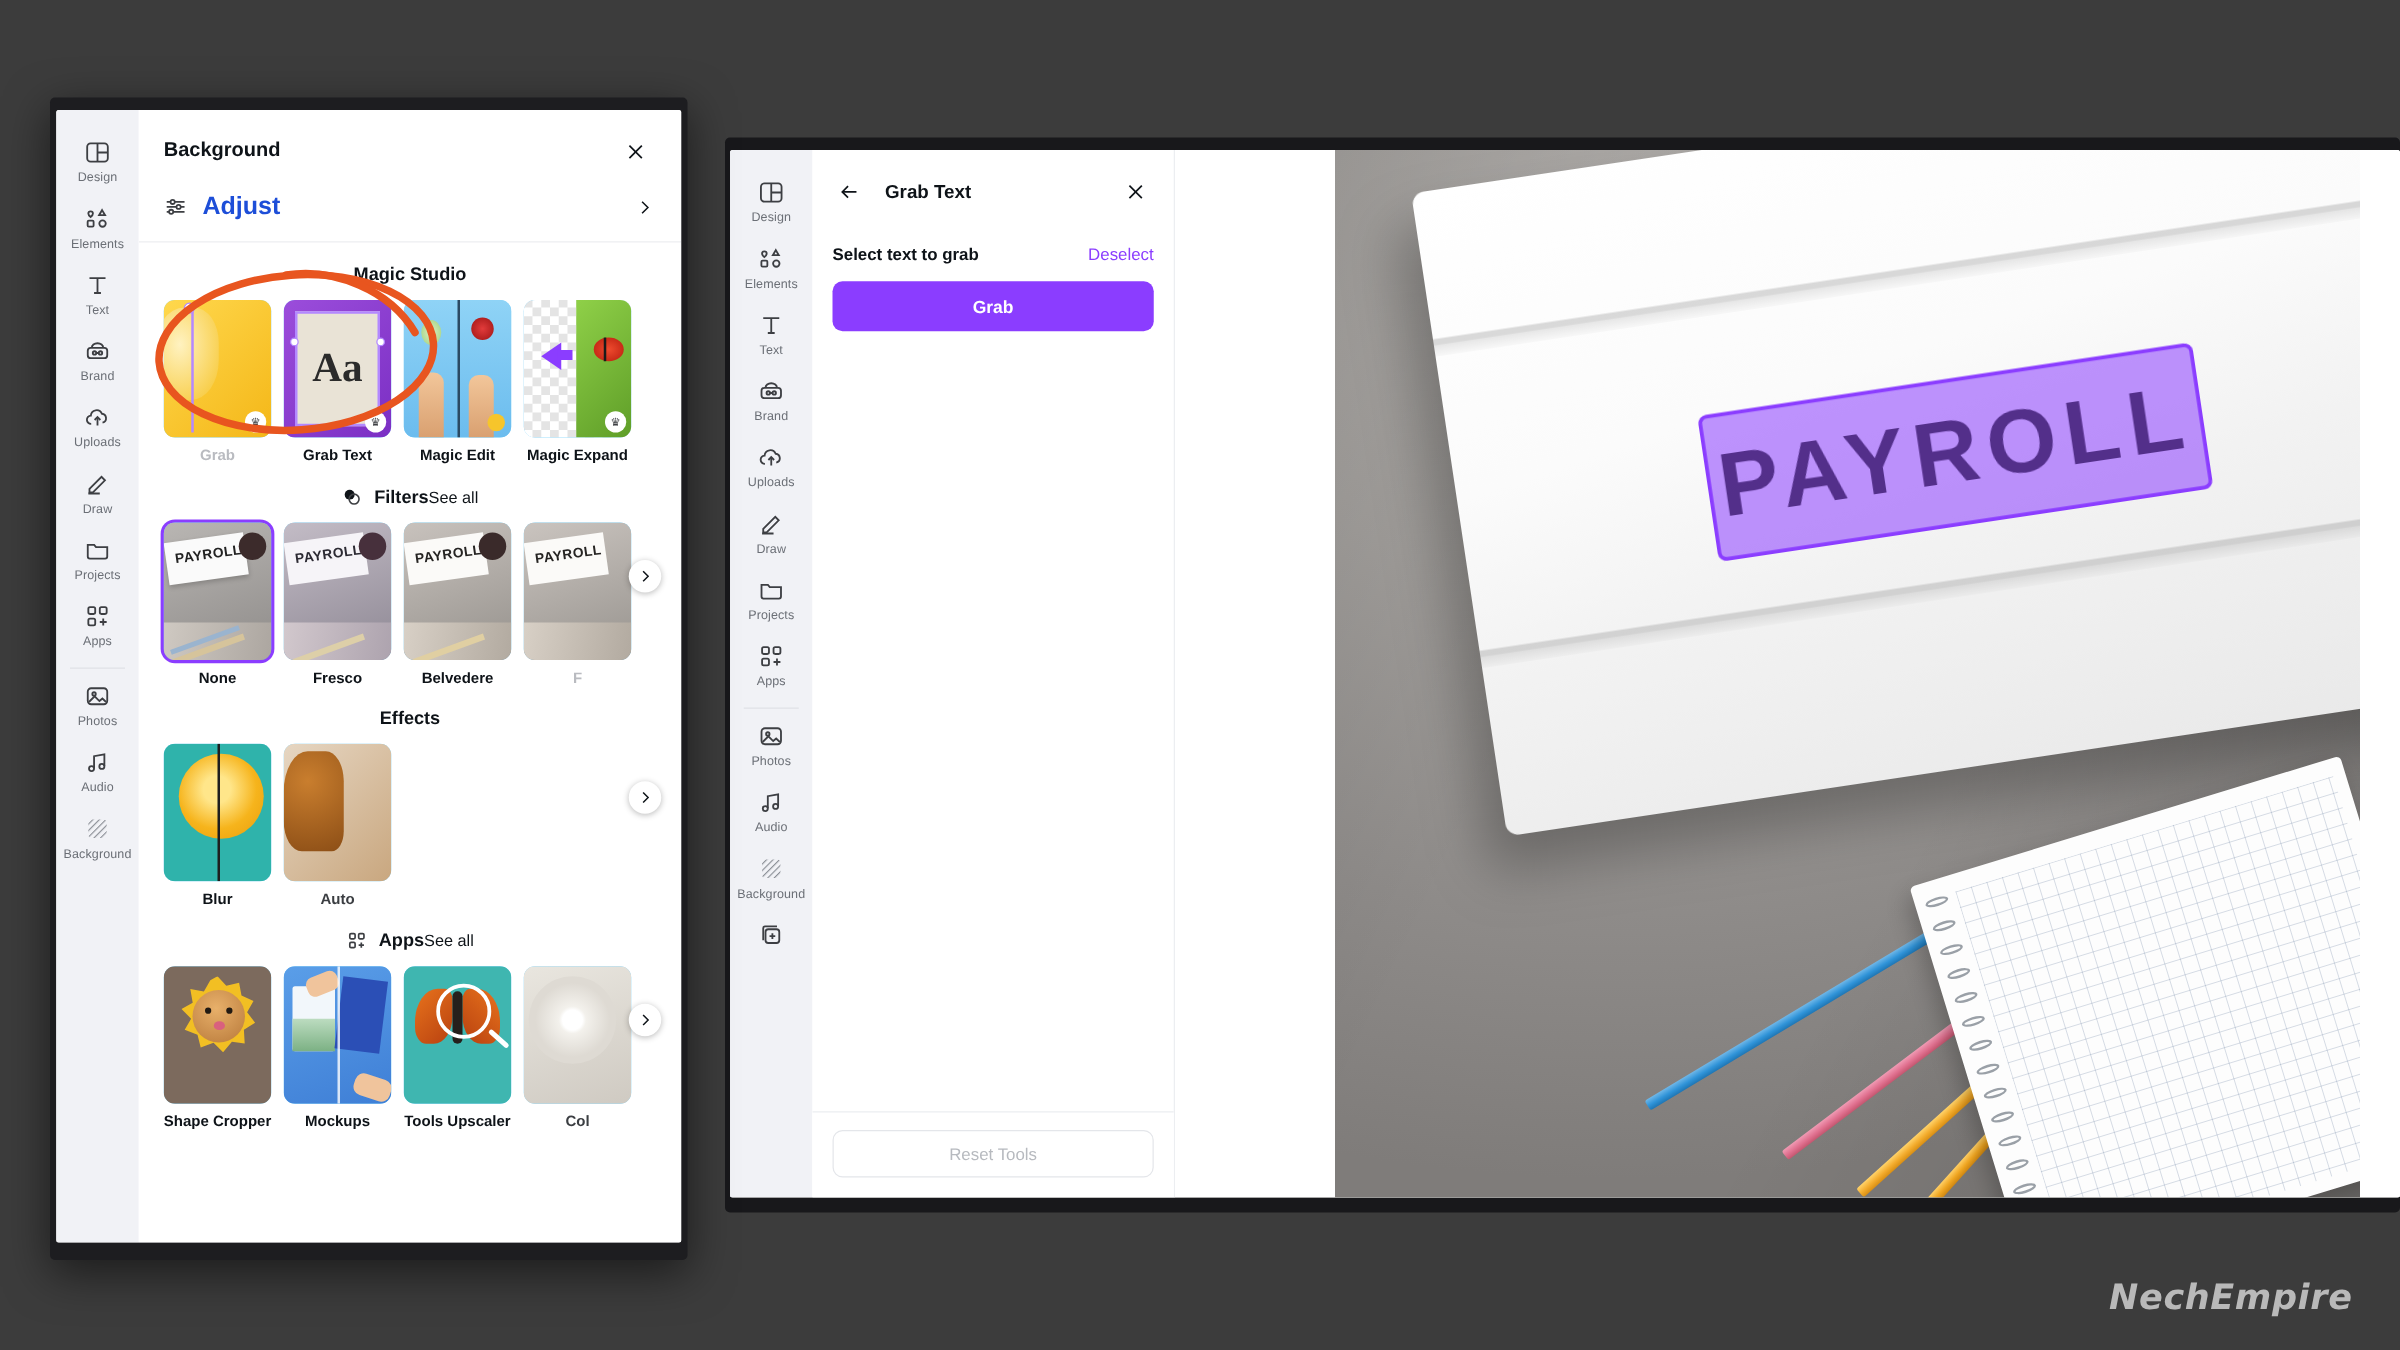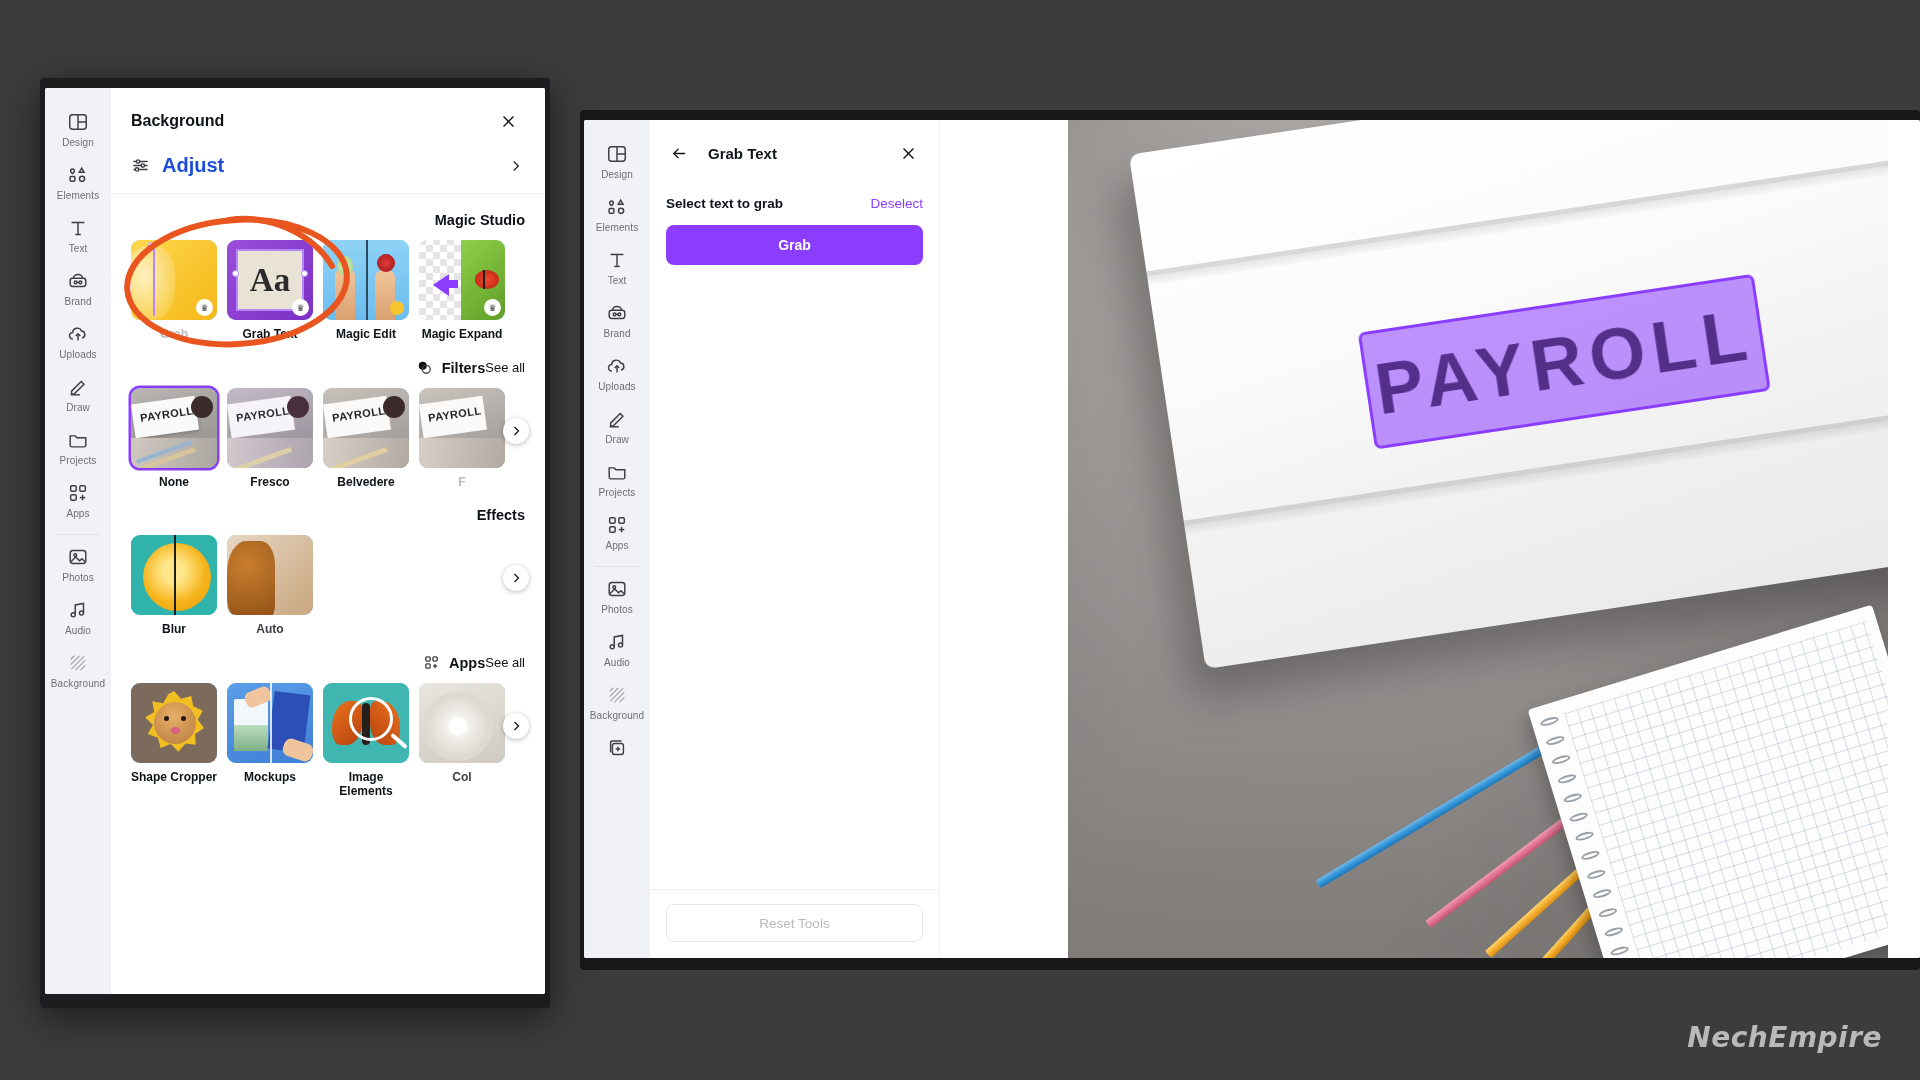--- a/index.html
+++ b/index.html
@@ -108,35 +108,35 @@
     border-bottom: 1px solid #edeef1;
     cursor: pointer;
   }
   .adjust-left { display: flex; align-items: center; gap: 12px; }
   .adjust-label { font-size: 20px; font-weight: bold; color: #1d4ed8; }
   .chev { color: #0e1318; }
   .chev svg { width: 14px; height: 14px; display: block; }
 
   .section { padding: 18px 20px 0 20px; }
   .section-head {
-    display: flex; align-items: center; justify-content: flex-end;
+    display: flex; align-items: center; justify-content: center;
     margin-bottom: 12px;
   }
   .section-head-left { display: flex; align-items: center; gap: 9px; }
   .section-title { font-size: 14.5px; font-weight: bold; color: #0e1318; }
   .see-all { font-size: 13px; color: #0e1318; cursor: pointer; }
 
   .thumb-row { display: flex; gap: 10px; position: relative; }
   .thumb {
     width: 86px;
     flex: 0 0 86px;
     cursor: pointer;
   }
   .thumb .tile {
-    width: 86px; height: 80px;
+    width: 86px; height: 110px;
     border-radius: 9px;
     overflow: hidden;
     position: relative;
     background: #7dd3fc;
   }
   .thumb .tlabel {
     margin-top: 7px;
     font-size: 12px;
     color: #0e1318;
     text-align: center;
@@ -956,21 +956,21 @@
 
           <div class="thumb">
             <div class="tile">
               <div class="art" style="background:#3fb6b0"></div>
               <div style="position:absolute;left:9px;top:18px;width:30px;height:44px;background:linear-gradient(135deg,#e8731c,#b84110);border-radius:60% 20% 50% 30%"></div>
               <div style="position:absolute;right:9px;top:18px;width:30px;height:44px;background:linear-gradient(225deg,#e8731c,#b84110);border-radius:20% 60% 30% 50%"></div>
               <div style="position:absolute;left:39px;top:20px;width:8px;height:42px;background:#25201c;border-radius:4px"></div>
               <div style="position:absolute;left:26px;top:14px;width:44px;height:44px;border:3px solid #fff;border-radius:50%"></div>
               <div style="position:absolute;left:66px;top:56px;width:20px;height:4px;background:#fff;transform:rotate(42deg);border-radius:2px"></div>
             </div>
-            <div class="tlabel">Image Elements</div>
+            <div class="tlabel">Tools Upscaler</div>
           </div>
 
           <div class="thumb">
             <div class="tile">
               <div class="art" style="background:linear-gradient(160deg,#e9e6df,#cfcac2)"></div>
               <div style="position:absolute;left:4px;top:8px;width:70px;height:70px;border-radius:50%;background:radial-gradient(circle at 50% 50%,#fff 16%,#f3f1ec 22%,#dedad3 60%)"></div>
             </div>
             <div class="tlabel" style="color:#3b3e42">Col</div>
           </div>
 

